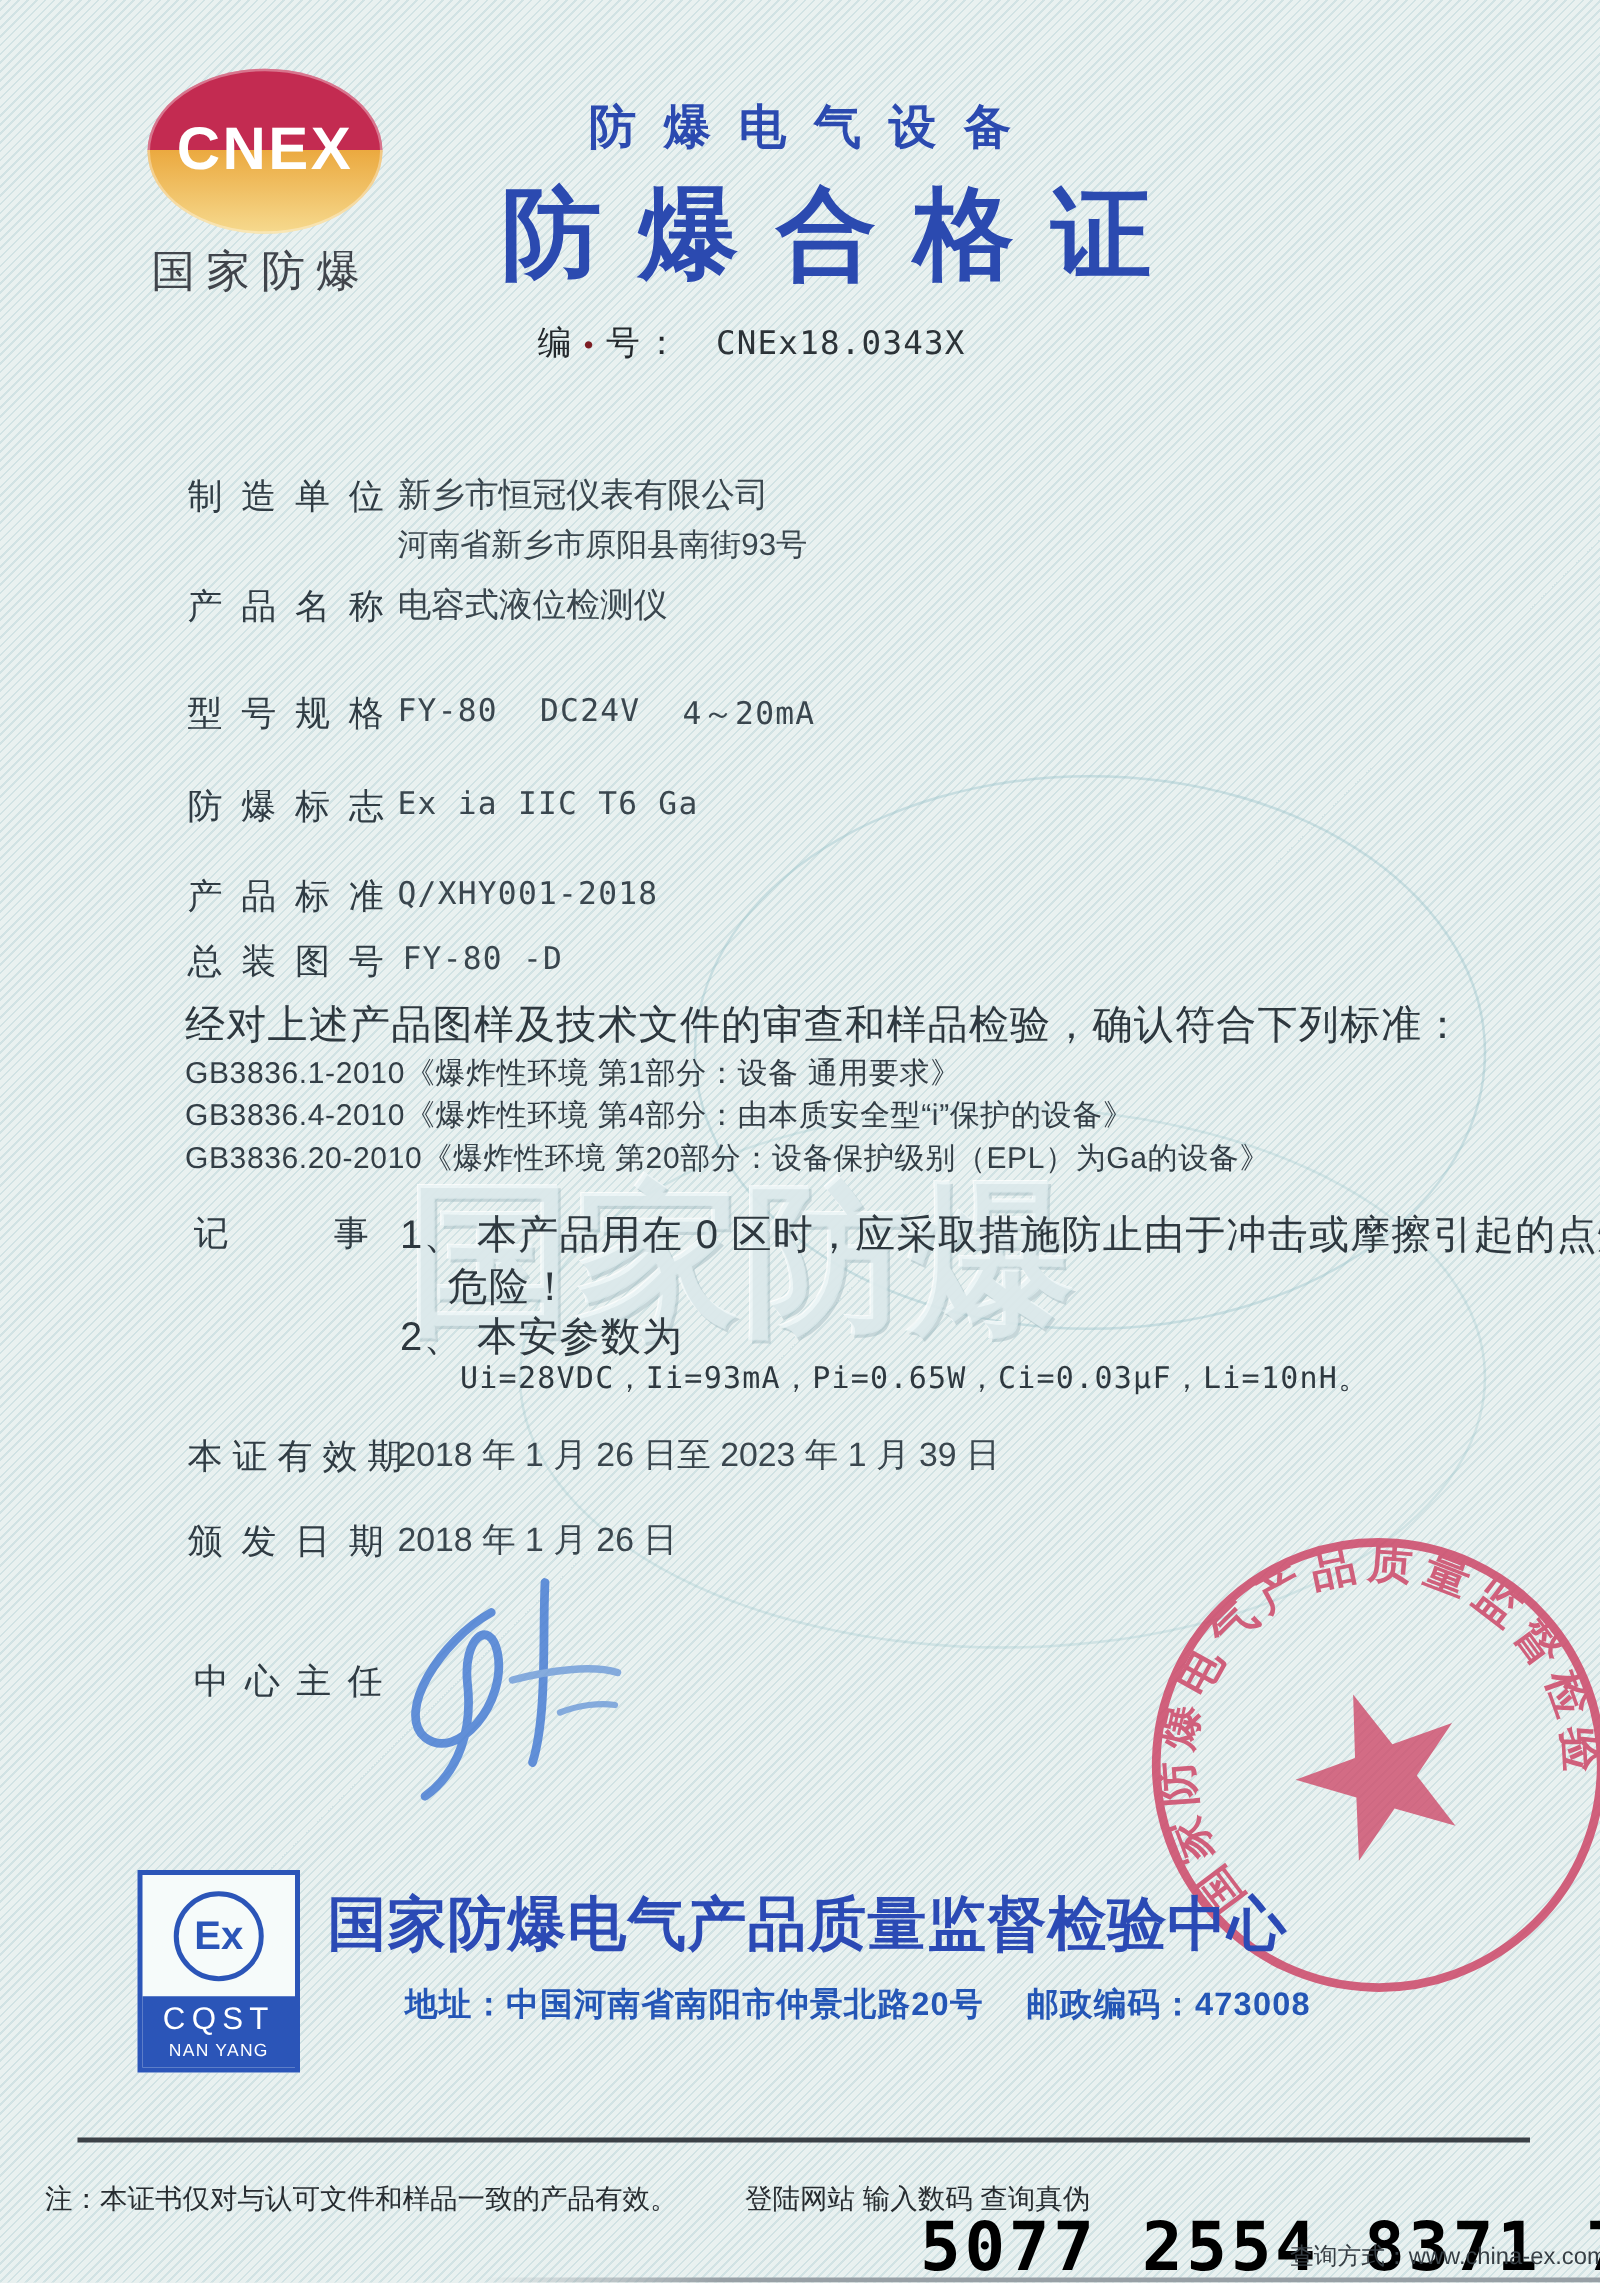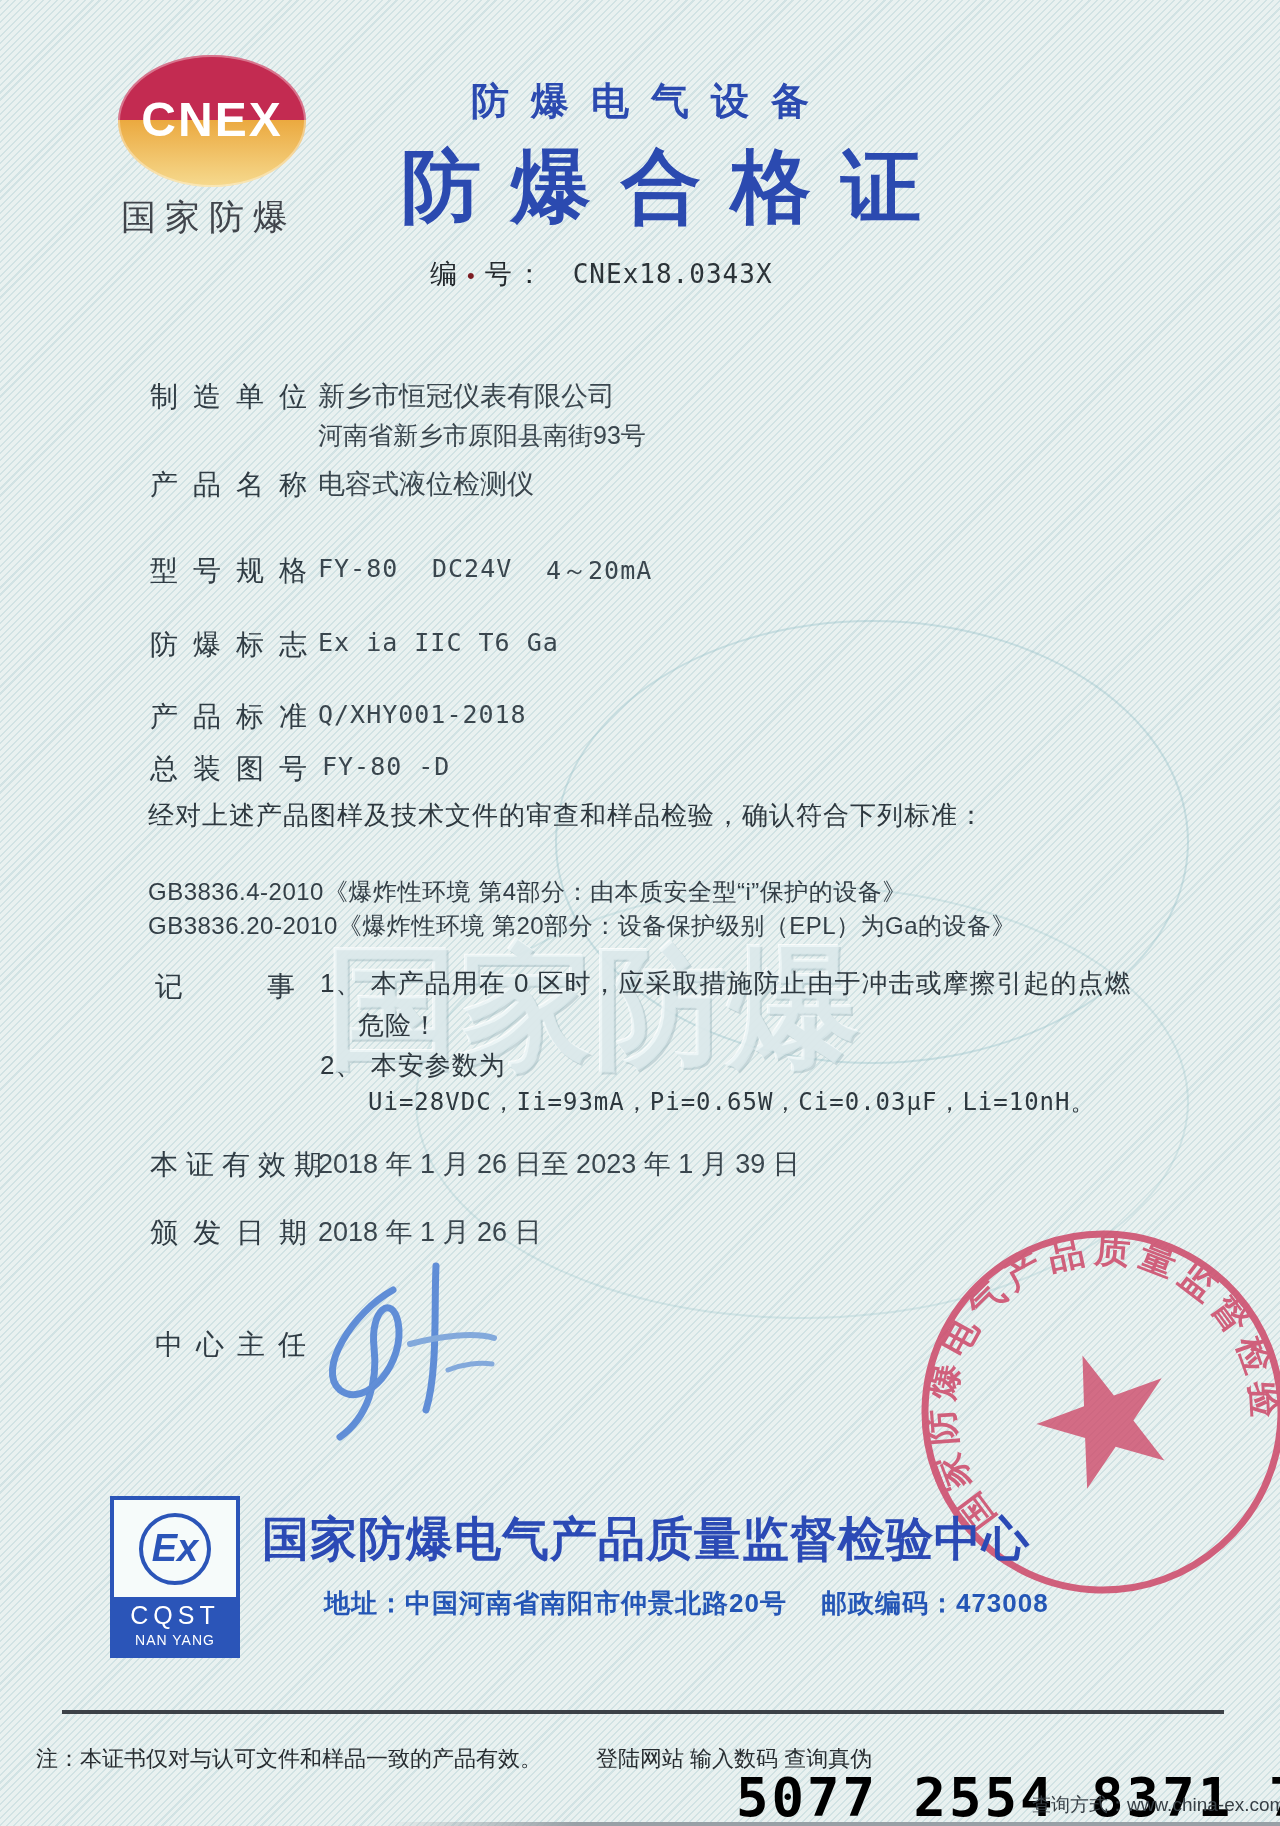--- a/index.html
+++ b/index.html
@@ -41,21 +41,21 @@
   }
   .cert-row{left:430px;top:256px;font-size:27px;color:#23282c;letter-spacing:4px;}
   .cert-row .dot{color:#7c1c22;margin:0 6px;font-size:22px;}
   .cert-row .cert-val{font-family:"DejaVu Sans Mono",monospace;font-size:26px;letter-spacing:1px;margin-left:26px;color:#2c3338;}
 
   
   .flabel{left:150px;font-size:28px;color:#303c44;letter-spacing:15px;font-weight:500;white-space:nowrap;}
   .flabel5{letter-spacing:8px;}
   .fval{left:318px;font-size:27px;color:#3a464e;white-space:nowrap;}
   .mono{font-family:"DejaVu Sans Mono",monospace;font-size:25px;letter-spacing:1px;}
-  .paragraph{left:148px;font-size:26px;color:#2e383f;letter-spacing:1px;white-space:nowrap;}
+  .paragraph{left:148px;font-size:32px;color:#2e383f;letter-spacing:1px;white-space:nowrap;}
   .std-line{left:148px;font-size:24px;color:#333e46;white-space:nowrap;letter-spacing:0.5px;}
 
   
   .wm-circle{border:2px solid rgba(145,190,196,0.38);border-radius:50%;}
   .wm-text{
     left:326px;top:920px;font-size:132px;font-weight:bold;letter-spacing:2px;
     color:rgba(228,240,242,0.62);
     text-shadow:2px 2px 0 rgba(155,182,188,0.45), -1px -1px 0 rgba(255,255,255,0.75);
     white-space:nowrap;
   }
@@ -66,21 +66,21 @@
 
   
   .org-logo{
     left:110px;top:1496px;width:130px;height:162px;border:4px solid #2b55b8;background:#f6fbfa;
     box-sizing:border-box;display:flex;flex-direction:column;
   }
   .org-logo .ex-area{flex:1;display:flex;align-items:center;justify-content:center;}
   .org-logo .ex-circle{
     width:72px;height:72px;border:4px solid #2b55b8;border-radius:50%;box-sizing:border-box;
     display:flex;align-items:center;justify-content:center;
-    color:#2b55b8;font-size:38px;font-weight:bold;font-style:italic;
+    color:#2b55b8;font-size:32px;font-weight:bold;
   }
   .org-logo .cqst-area{
     background:#2b55b8;color:#ffffff;text-align:center;padding:4px 0 6px 0;
   }
   .org-logo .cqst{font-size:25px;letter-spacing:5px;font-weight:500;}
   .org-logo .nanyang{font-size:14px;letter-spacing:1px;margin-top:2px;}
   .org-name{
     left:262px;top:1508px;color:#2b4ab5;font-size:47px;font-weight:bold;letter-spacing:1px;white-space:nowrap;
   }
   .org-line{color:#2456b6;font-size:26px;font-weight:bold;white-space:nowrap;letter-spacing:1px;}
@@ -130,20 +130,21 @@
   <div class="abs flabel" style="top:626px;">防爆标志</div>
   <div class="abs fval mono" style="top:628px;">Ex ia IIC T6 Ga</div>
 
   <div class="abs flabel" style="top:698px;">产品标准</div>
   <div class="abs fval mono" style="top:700px;">Q/XHY001-2018</div>
 
   <div class="abs flabel" style="top:750px;">总装图号</div>
   <div class="abs fval mono" style="top:752px;left:322px;">FY-80 -D</div>
 
   <div class="abs paragraph" style="top:798px;font-weight:500;">经对上述产品图样及技术文件的审查和样品检验，确认符合下列标准：</div>
+  <div class="abs std-line" style="top:842px;">GB3836.1-2010《爆炸性环境  第1部分：设备 通用要求》</div>
   <div class="abs std-line" style="top:876px;">GB3836.4-2010《爆炸性环境  第4部分：由本质安全型“i”保护的设备》</div>
   <div class="abs std-line" style="top:910px;">GB3836.20-2010《爆炸性环境  第20部分：设备保护级别（EPL）为Ga的设备》</div>
 
   <div class="abs flabel" style="top:968px;left:155px;letter-spacing:28px;">记　事</div>
   <div class="abs paragraph" style="top:966px;left:320px;">1、 本产品用在 0 区时，应采取措施防止由于冲击或摩擦引起的点燃</div>
   <div class="abs paragraph" style="top:1008px;left:358px;">危险！</div>
   <div class="abs paragraph" style="top:1048px;left:320px;">2、 本安参数为</div>
   <div class="abs paragraph mono" style="top:1086px;left:368px;font-size:24px;">Ui=28VDC，Ii=93mA，Pi=0.65W，Ci=0.03μF，Li=10nH。</div>
 
   <div class="abs flabel flabel5" style="top:1146px;">本证有效期</div>

